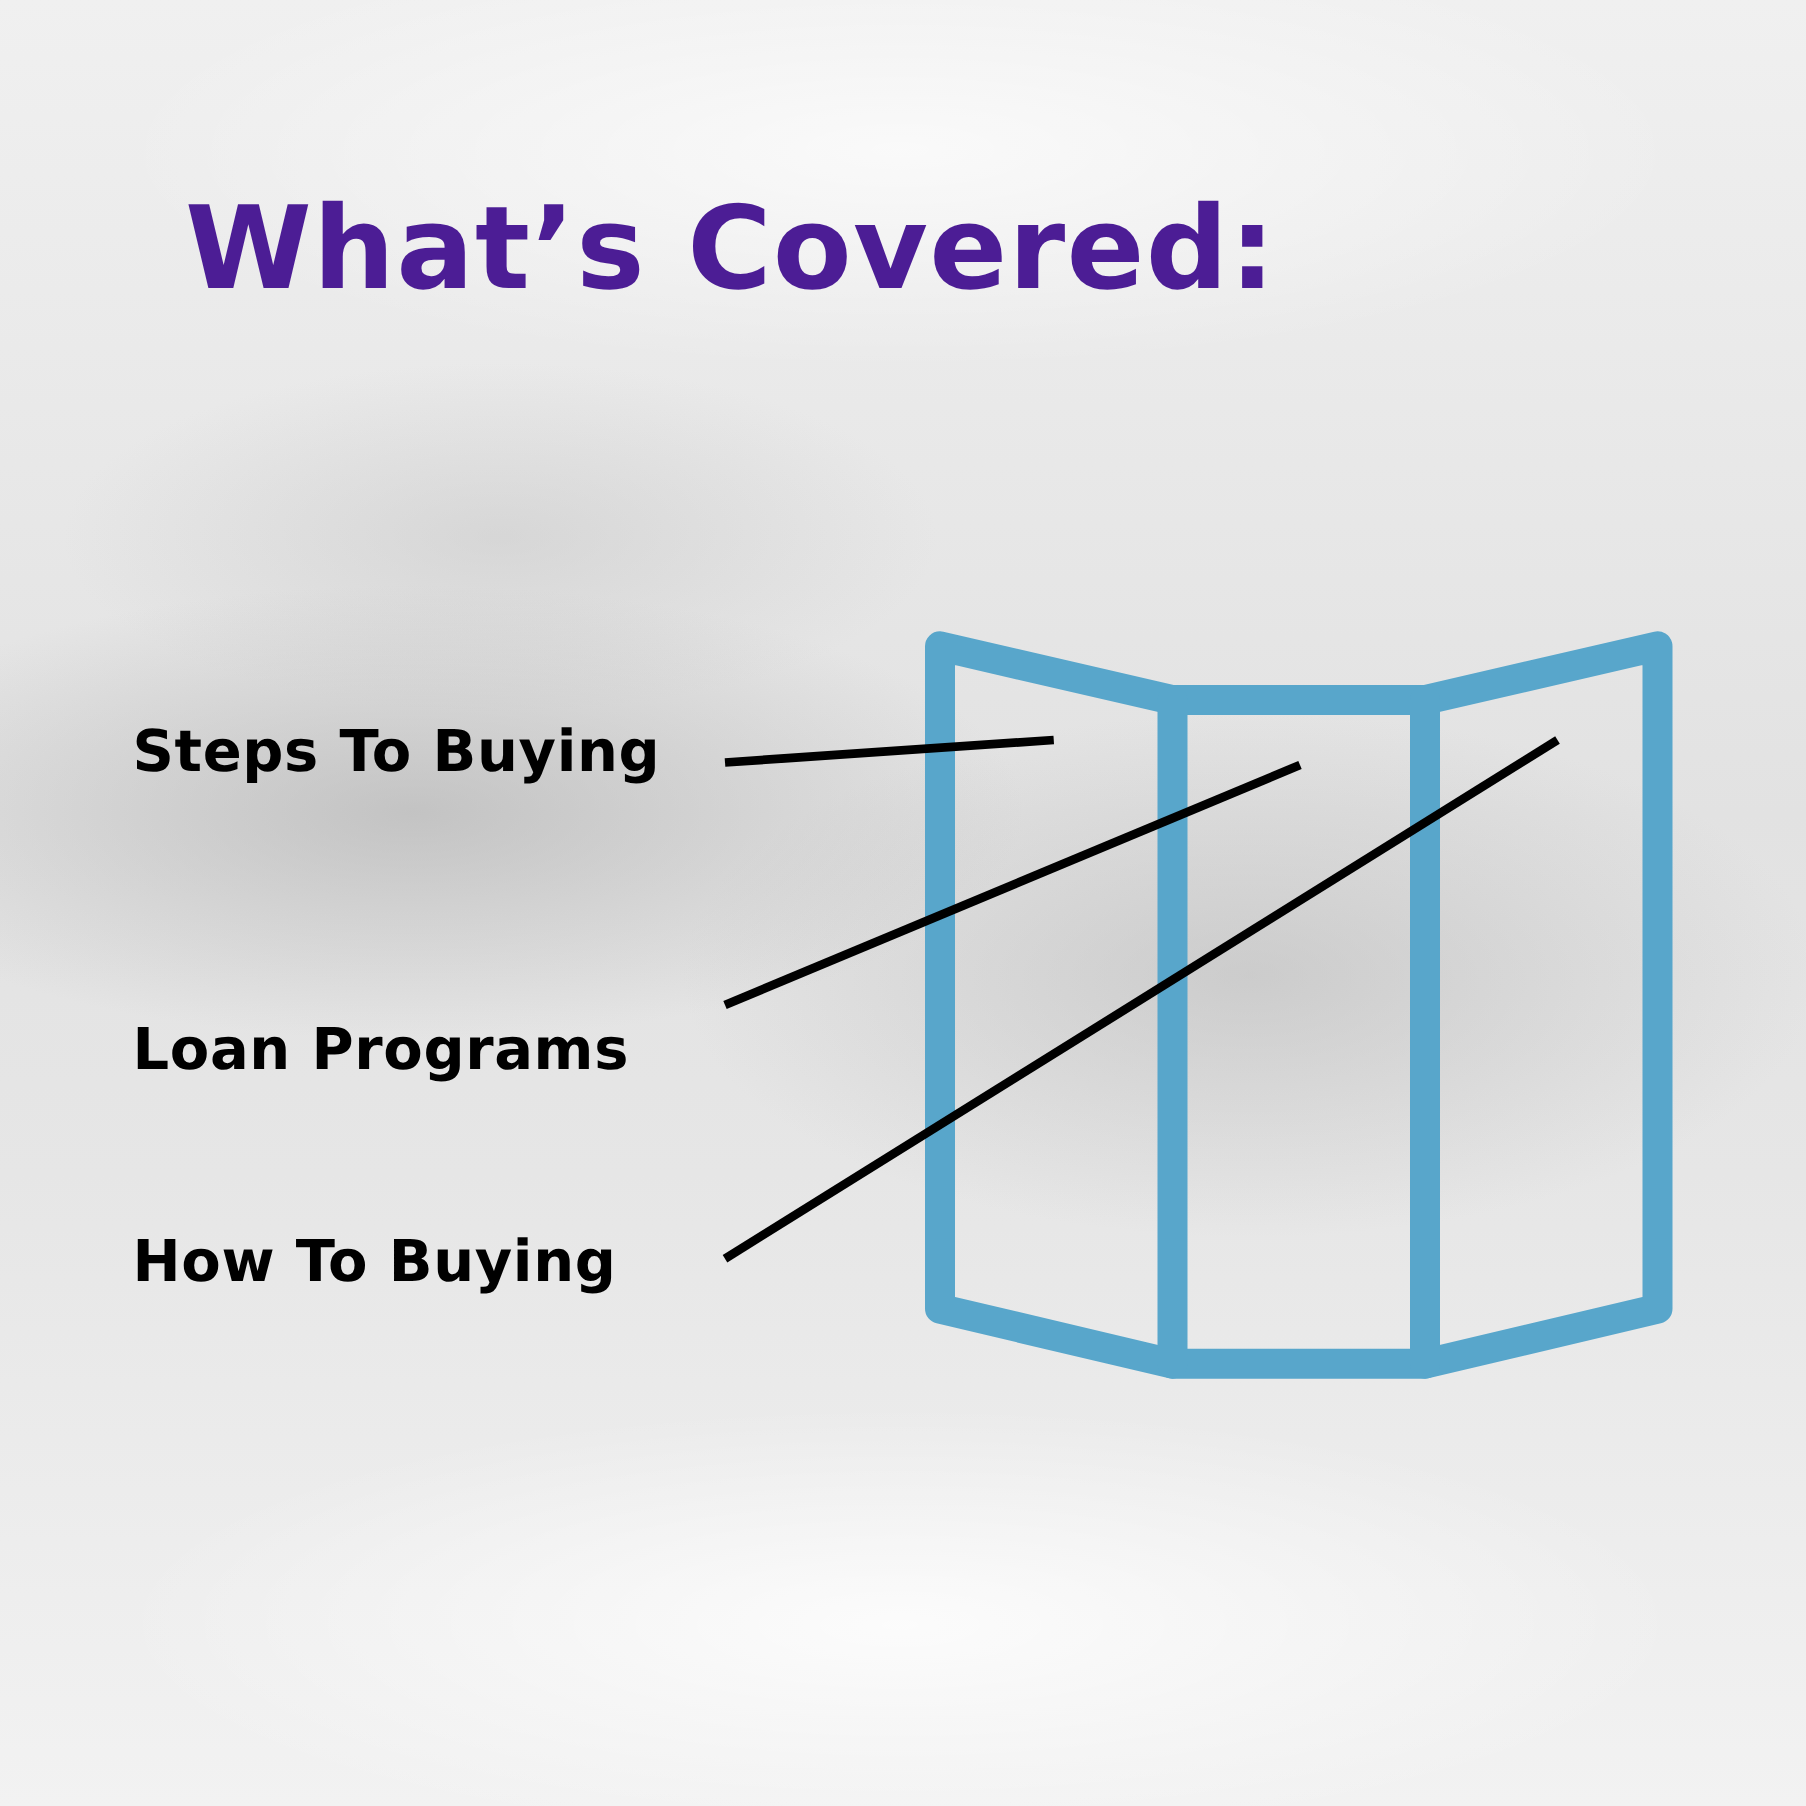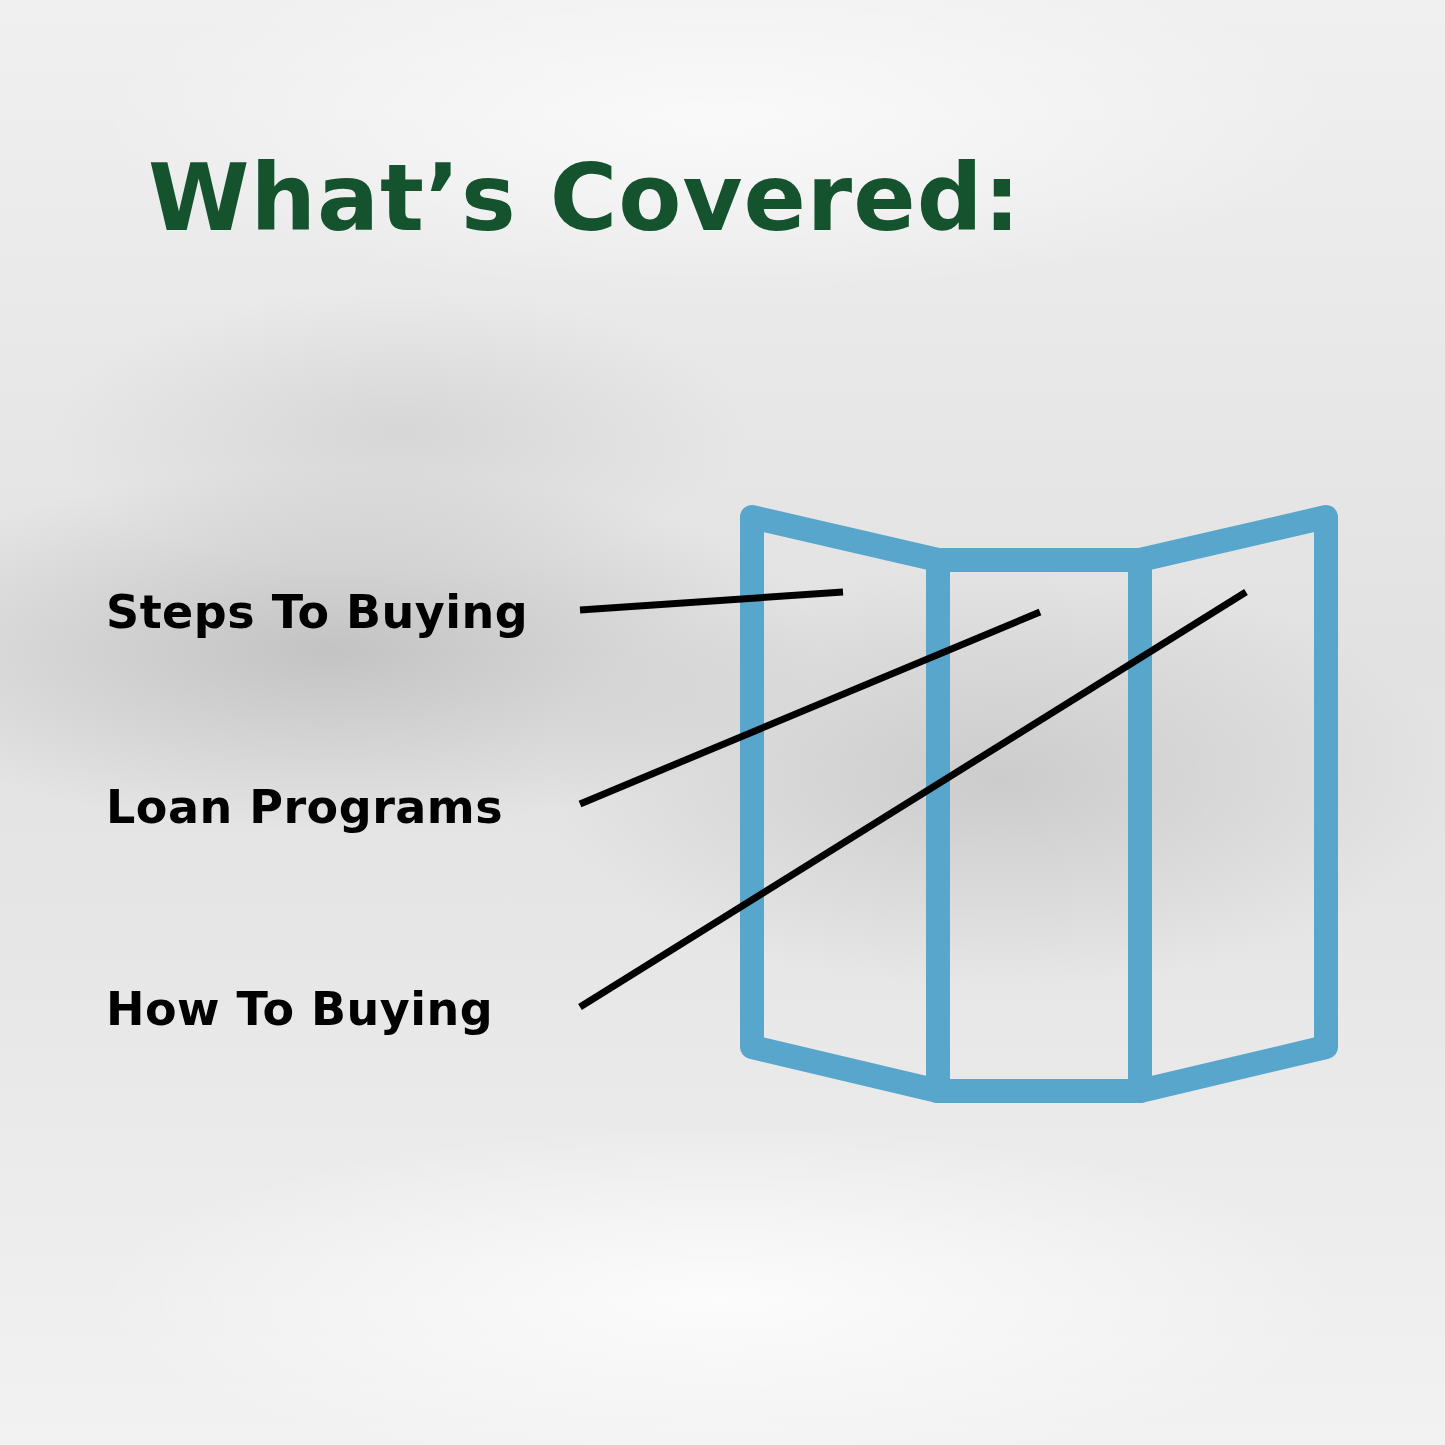--- a/index.html
+++ b/index.html
@@ -13,33 +13,33 @@
     background:
       radial-gradient(ellipse 700px 260px at 330px 650px, rgba(170,170,170,0.55), rgba(200,200,200,0) 70%),
       radial-gradient(ellipse 650px 300px at 1000px 780px, rgba(175,175,175,0.45), rgba(200,200,200,0) 70%),
       radial-gradient(ellipse 500px 200px at 400px 430px, rgba(190,190,190,0.4), rgba(200,200,200,0) 70%),
       radial-gradient(ellipse 900px 250px at 720px 1300px, rgba(255,255,255,0.8), rgba(255,255,255,0) 70%),
       radial-gradient(ellipse 900px 250px at 720px 120px, rgba(255,255,255,0.7), rgba(255,255,255,0) 70%),
       linear-gradient(180deg, #f0f0f0 0%, #e2e2e2 45%, #e6e6e6 65%, #f2f2f2 100%);
   }
   .title {
     position: absolute; left: 148px; top: 148px;
-    font-size: 92px; font-weight: 900; color: #14532d;
+    font-size: 92px; font-weight: 900; color: #4c1d95;
     letter-spacing: 1px; line-height: 1.1;
     font-family: "DejaVu Sans", sans-serif;
   }
   .item {
     position: absolute; left: 106px;
     font-size: 46px; font-weight: bold; color: #000;
     font-family: "DejaVu Sans", sans-serif;
     line-height: 1;
     letter-spacing: 0.5px;
   }
-  .item-0 { top: 578px; margin-top: 11px; }
-  .item-1 { top: 784px; }
+  .item-0 { top: 578px; }
+  .item-1 { top: 816px; }
   .item-2 { top: 986px; }
   svg.graphic { position: absolute; left: 0; top: 0; }
 </style>
 </head>
 <body>
 
 <div class="bg"></div>
 
 <div class="title">What’s Covered:</div>
 

